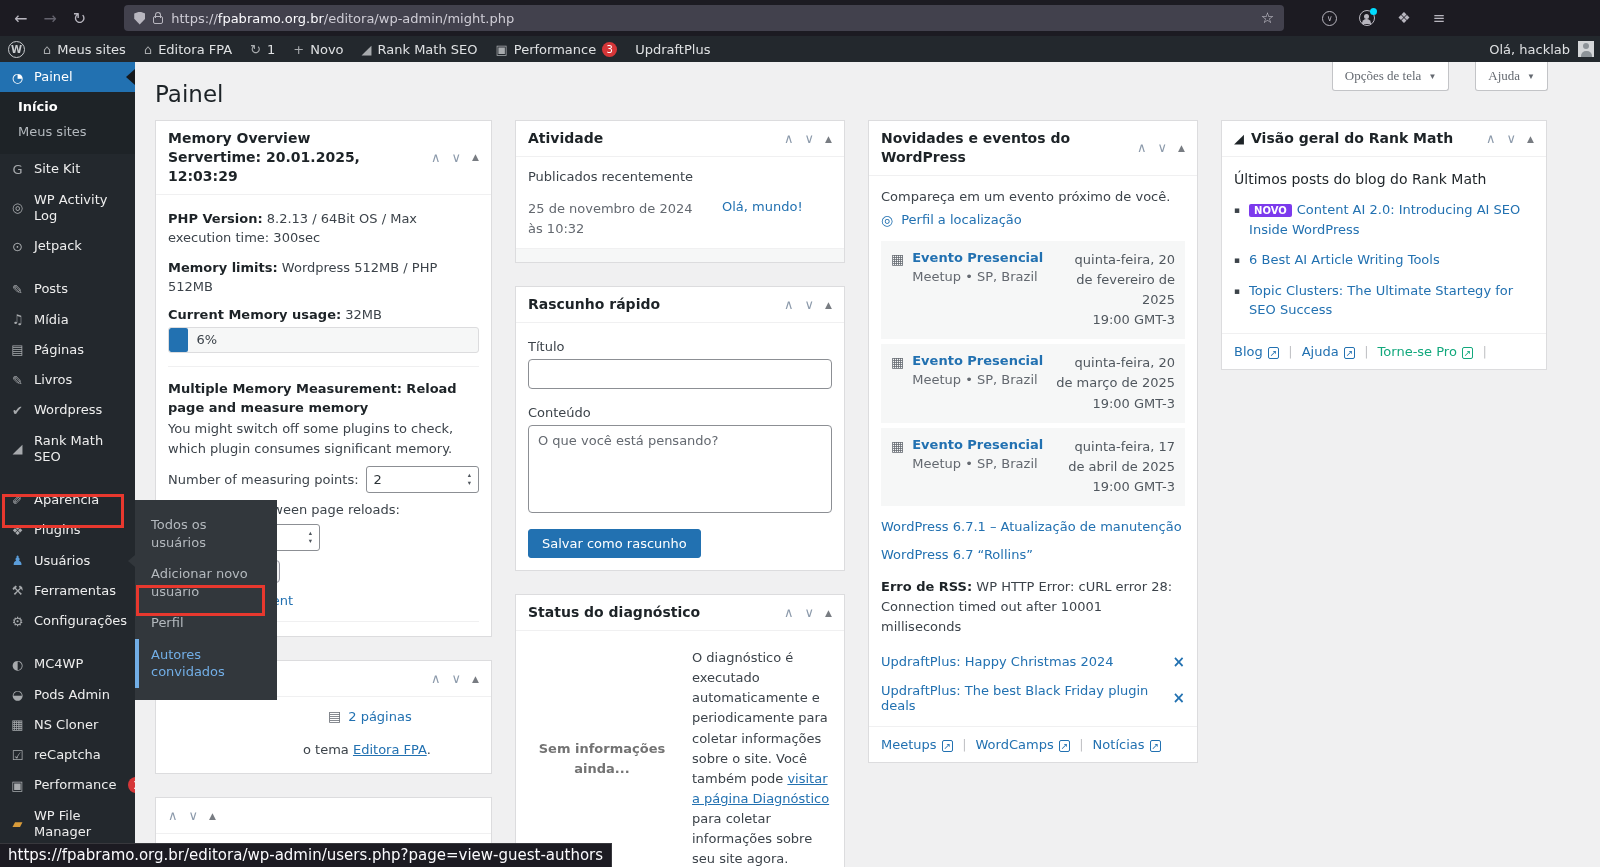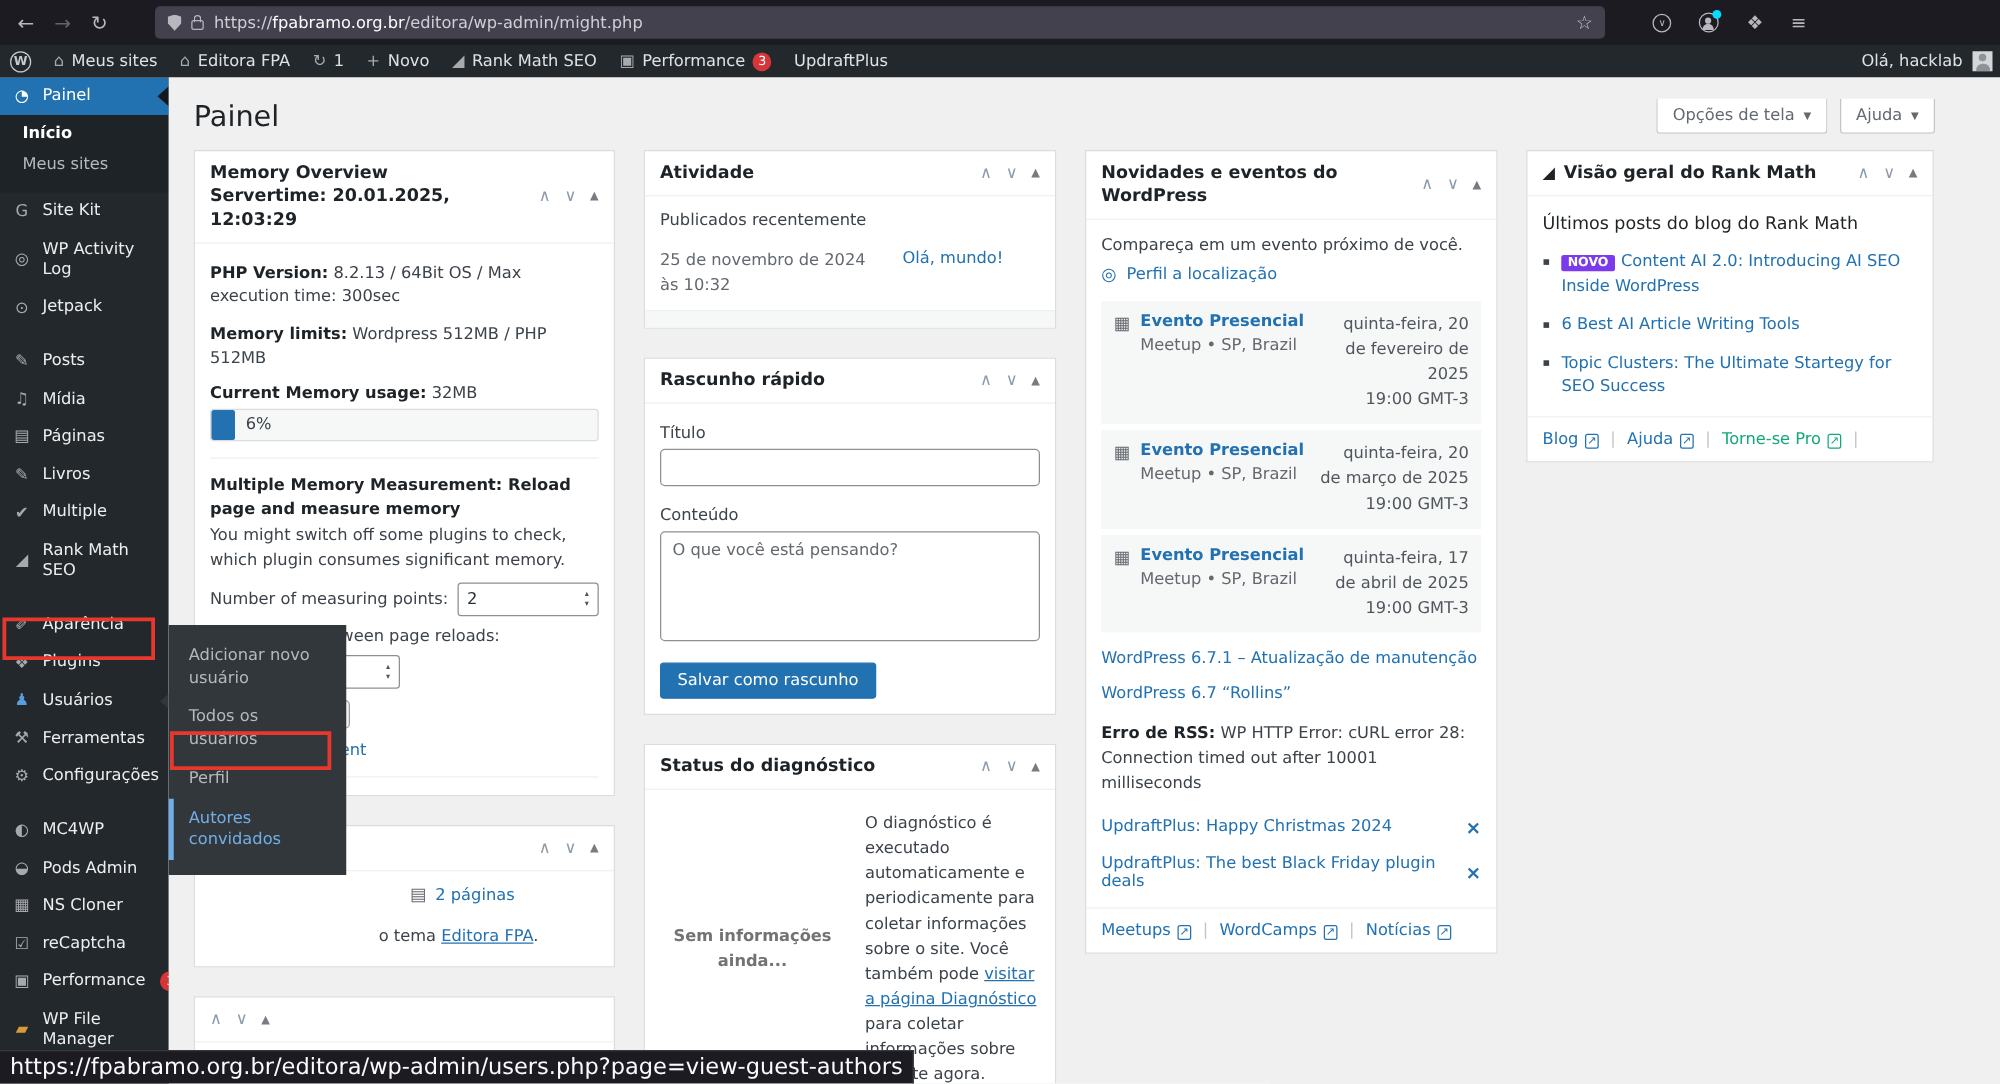--- a/index.html
+++ b/index.html
@@ -63,21 +63,21 @@
     display:flex; align-items:center; justify-content:center; margin-left:4px; flex:none; }
   .ic.orange { color:#d89b3a !important; }
 
   
   .flyout { position:absolute; left:135px; top:500px; width:142px; background:#32373c; padding:9px 0 12px; z-index:40; }
   .fi { padding:7px 16px; color:#b4b9be; line-height:1.35; cursor:default; }
   .fi.active { color:#72aee6; border-left:4px solid #72aee6; padding-left:12px; }
 
   
   .content { position:absolute; left:135px; top:62px; right:0; bottom:0; background:#f0f0f1; overflow:hidden; }
-  .meta-tabs { position:absolute; top:17px; right:52px; display:flex; gap:10px; z-index:5; }
+  .meta-tabs { position:absolute; top:0; right:52px; display:flex; gap:26px; z-index:5;font-family:Liberation Serif, serif; }
   .meta-tab { background:#fff; border:1px solid #c3c4c7; border-top:none; border-radius:0 0 3px 3px;
     padding:6px 12px; color:#646970; display:flex; align-items:center; gap:7px; font-size:13px; }
   .meta-tab .arr { font-size:8px; }
   h1.page-title { font-size:23px; font-weight:400; color:#1d2327; margin:19px 0 0 20px; }
   .columns { display:flex; align-items:flex-start; gap:23px; padding:13px 20px 0; }
   .col1 { width:337px; flex:none; } .col2 { width:330px; flex:none; }
   .col3 { width:330px; flex:none; } .col4 { width:326px; flex:none; }
 
   .postbox { background:#fff; border:1px solid #dcdcde; margin-bottom:23px; color:#3c434a; }
   .pb-header { display:flex; align-items:center; padding:8px 12px; border-bottom:1px solid #f0f0f1; min-height:36px; }
@@ -158,21 +158,21 @@
   .rm-item { display:flex; gap:9px; margin:11px 0; line-height:1.5; }
   .rm-bullet { color:#3c434a; font-size:9px; margin-top:4px; }
   .novo-badge { background:#7c3aed; color:#fff; font-size:10px; font-weight:bold; border-radius:2px; padding:1px 5px; margin-right:5px; }
   .pro { color:#12a87c; }
 
   
   .anno { position:absolute; border:3px solid #e8382e; z-index:60; pointer-events:none; }
   .anno-users { left:2px; top:494px; width:122px; height:34px; }
   .anno-guest { left:136px; top:585px; width:129px; height:31px; }
   .status-tip { position:absolute; left:0; bottom:0; background:#1c1b22; border:1px solid #38383d; border-left:none; border-bottom:none;
-    color:#fbfbfe; font-size:18px; padding:2px 8px 3px; z-index:70; }
+    color:#fbfbfe; font-size:15px; padding:2px 8px 3px; z-index:70; }
 </style>
 </head>
 <body>
 
 <div class="screen">
 
   <div class="browser-bar">
     <span class="nav-btn">←</span>
     <span class="nav-btn dim">→</span>
     <span class="nav-btn">↻</span>
@@ -261,21 +261,21 @@
     <div class="mi">
         <span class="ic">▤</span>
         <span class="lb">Páginas</span>
       </div>
     <div class="mi">
         <span class="ic">✎</span>
         <span class="lb">Livros</span>
       </div>
     <div class="mi">
         <span class="ic">✔</span>
-        <span class="lb">Multiple</span>
+        <span class="lb">Wordpress</span>
       </div>
     <div class="mi">
         <span class="ic">◢</span>
         <span class="lb">Rank Math SEO</span>
       </div>
     <div class="msep"></div>
     <div class="mi">
         <span class="ic">✐</span>
         <span class="lb">Aparência</span>
       </div>
@@ -596,22 +596,22 @@
               <a class="pro" href="#" style="text-decoration:none;"><span>Torne-se Pro</span><span class="ext">↗</span></a>
               <span class="sep">|</span>
             </div>
           </div>
         </div>
       </div>
     </div>
   </div>
 
   <div class="flyout">
+    <div class="fi">Todos os usuários</div>
     <div class="fi">Adicionar novo usuário</div>
-    <div class="fi">Todos os usuários</div>
     <div class="fi">Perfil</div>
     <div class="fi active">Autores convidados</div>
   </div>
 
   <div class="anno anno-users"></div>
   <div class="anno anno-guest"></div>
 
   <div class="status-tip">https://fpabramo.org.br/editora/wp-admin/users.php?page=view-guest-authors</div>
 
 </div>

